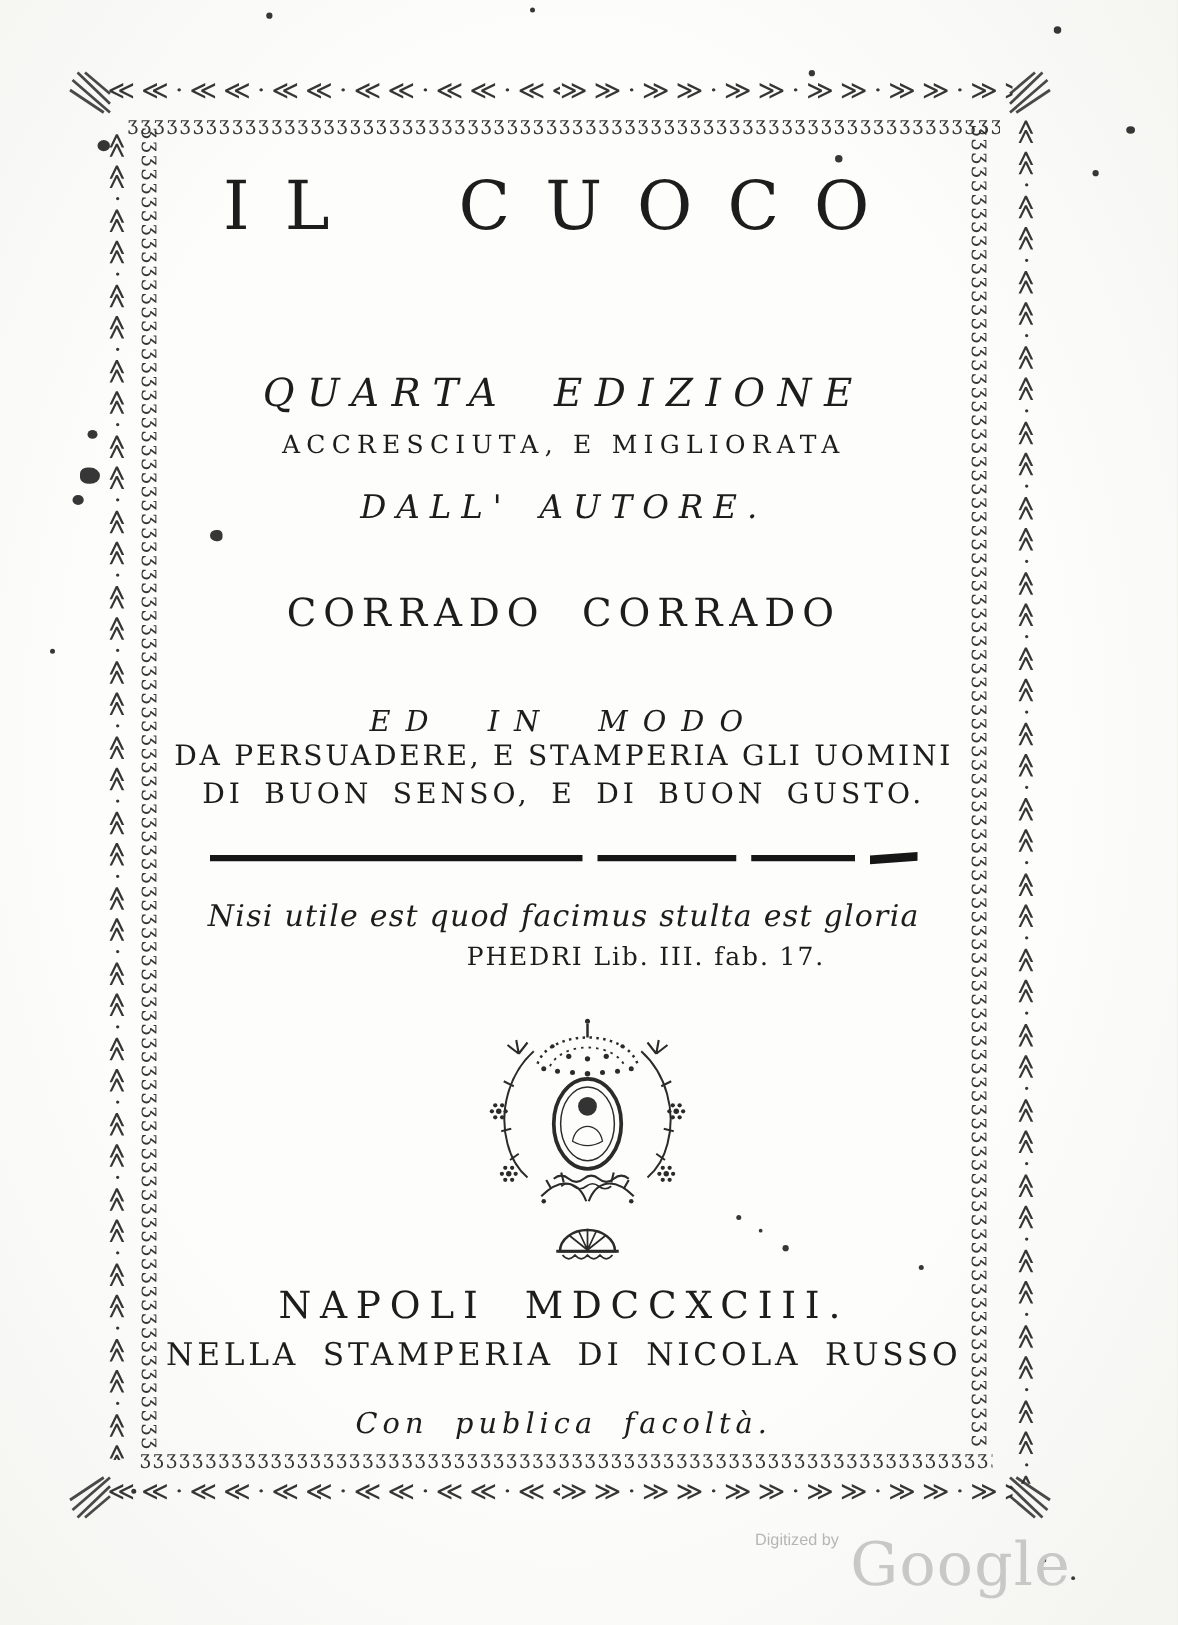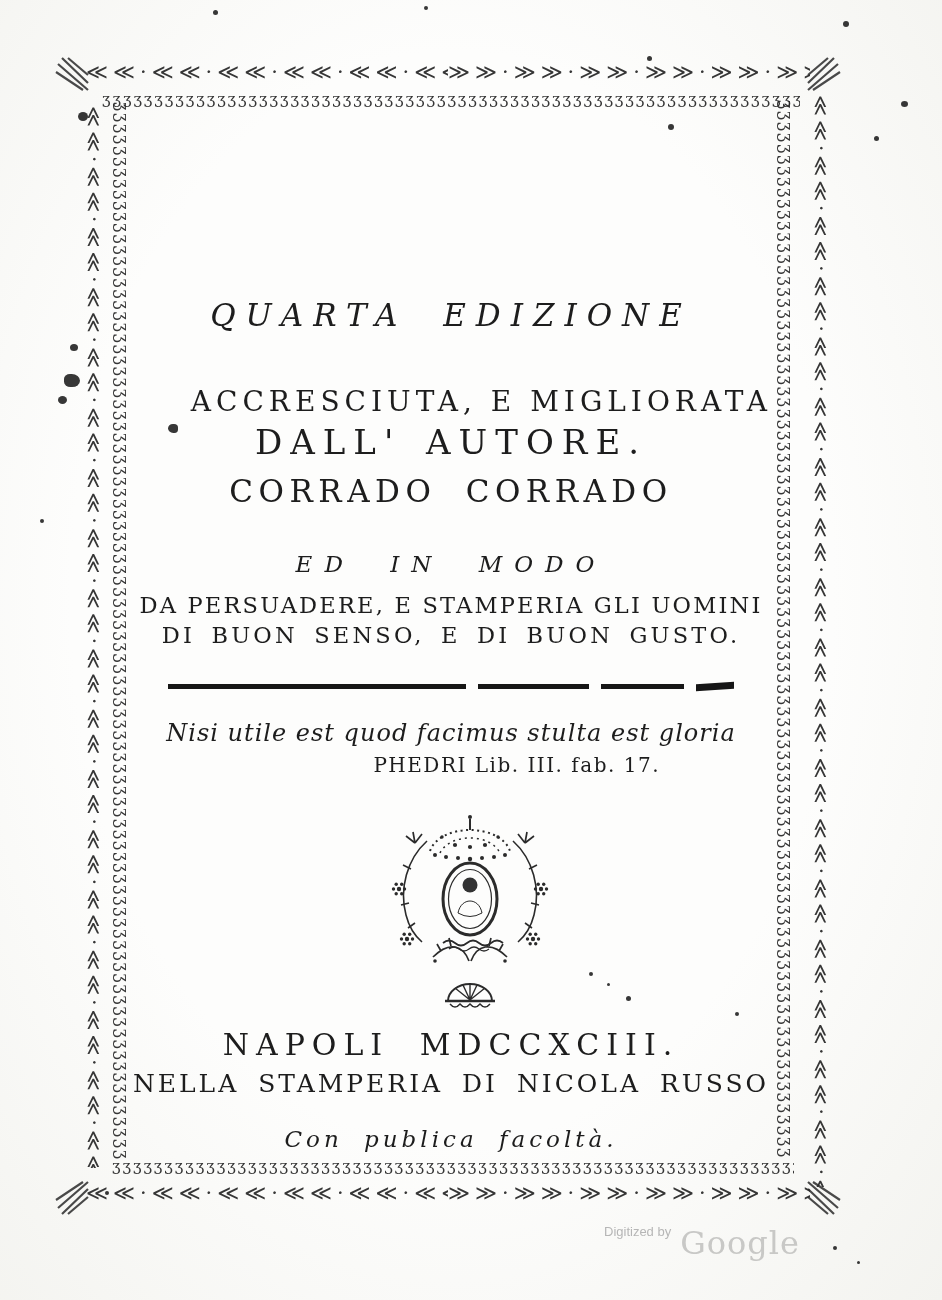--- a/index.html
+++ b/index.html
@@ -30,45 +30,45 @@
   .fan-tl{left:54px;top:56px;}
   .fan-tr{left:806px;top:56px;transform:scaleX(-1);}
   .fan-bl{left:54px;top:1180px;transform:scaleY(-1);}
   .fan-br{left:806px;top:1180px;transform:scale(-1,-1);}
   
   .content{position:absolute;left:130px;top:0;width:642px;height:1300px;}
   .ln{position:absolute;width:100%;text-align:center;line-height:1.15;}
   .t1{top:134px;font-size:54px;letter-spacing:28px;word-spacing:30px;}
   .t2{top:222px;font-size:41px;letter-spacing:27px;}
   .edition{top:298px;font-size:31px;font-style:italic;letter-spacing:10px;word-spacing:16px;}
-  .note1{top:386px;font-size:28px;letter-spacing:5px;text-align:right;}
-  .note2{top:423px;font-size:34px;letter-spacing:8px;word-spacing:6px;}
+  .note1{top:344px;font-size:20px;letter-spacing:5px;}
+  .note2{top:392px;font-size:26px;font-style:italic;letter-spacing:8px;word-spacing:6px;}
   .author{top:474px;font-size:31px;letter-spacing:5.5px;word-spacing:14px;}
-  .mintro{top:551px;font-size:23px;font-style:italic;letter-spacing:12px;word-spacing:16px;}
+  .mintro{top:565px;font-size:23px;font-style:italic;letter-spacing:12px;word-spacing:16px;}
   .m1{top:593px;font-size:22.5px;letter-spacing:2.2px;}
   .m2{top:623px;font-size:22.5px;letter-spacing:3.2px;word-spacing:6px;}
   .epi{top:720px;font-size:24px;font-style:italic;letter-spacing:1px;}
   .epi-src{top:754px;font-size:20px;letter-spacing:1.5px;text-align:right;padding-right:112px;box-sizing:border-box;}
   .place{top:1028px;font-size:30px;letter-spacing:7px;word-spacing:14px;}
   .printer{top:1070px;font-size:25px;letter-spacing:3px;word-spacing:8px;}
   .priv{top:1106px;font-size:23px;font-style:italic;letter-spacing:4px;word-spacing:10px;margin-top:20px;}
   
   .rule{position:absolute;top:682px;left:38px;width:566px;height:8px;display:flex;gap:12px;align-items:center;}
   .rule span{display:block;background:#161616;height:5px;}
   .rule .s1{width:300px;} .rule .s2{width:112px;} .rule .s3{width:84px;}
   .rule .s4{width:38px;height:7px;transform:skewY(-4deg);}
   
   .emblem{position:absolute;left:375px;top:810px;width:190px;height:207px;}
   .emblem path,.emblem ellipse,.emblem line{stroke:#2b2b2b;fill:none;}
   
   .speck{position:absolute;background:#141414;border-radius:50%;opacity:.85;}
   
   .wm{position:absolute;left:604px;top:1224px;display:flex;align-items:flex-start;gap:9px;}
   .wm-prefix{font-family:"Liberation Sans","DejaVu Sans",sans-serif;font-size:13px;color:#b6b6b6;}
-  .wm-brand{font-family:"DejaVu Serif",serif;font-size:32px;color:#c8c8c6;letter-spacing:1px;}
+  .wm-brand{font-family:"DejaVu Serif",serif;font-size:48px;color:#c8c8c6;letter-spacing:1px;}
 </style>
 </head>
 <body>
 
 <div class="page">
 
   <div class="band chev chev-top">
     <span class="half">≪≪·≪≪·≪≪·≪≪·≪≪·≪≪·≪≪·≪≪·≪≪·≪≪·≪≪·≪≪·≪≪·≪≪</span>
     <span class="half">≫≫·≫≫·≫≫·≫≫·≫≫·≫≫·≫≫·≫≫·≫≫·≫≫·≫≫·≫≫·≫≫·≫≫</span>
   </div>
@@ -92,20 +92,21 @@
       <path d="M34 34 L4 8 M34 27 L8 2 M29 34 L2 16 M34 19 L14 2"></path>
     </svg>
   <svg class="fan fan-bl" viewBox="0 0 36 36">
       <path d="M34 34 L4 8 M34 27 L8 2 M29 34 L2 16 M34 19 L14 2"></path>
     </svg>
   <svg class="fan fan-br" viewBox="0 0 36 36">
       <path d="M34 34 L4 8 M34 27 L8 2 M29 34 L2 16 M34 19 L14 2"></path>
     </svg>
 
   <div class="content">
+    <div class="ln t1">IL CUOCO</div>
     <div class="ln edition">QUARTA EDIZIONE</div>
     <div class="ln note1">ACCRESCIUTA, E MIGLIORATA</div>
     <div class="ln note2">DALL' AUTORE.</div>
     <div class="ln author">CORRADO CORRADO</div>
     <div class="ln mintro">ED IN MODO</div>
     <div class="ln m1">DA PERSUADERE, E STAMPERIA GLI UOMINI</div>
     <div class="ln m2">DI BUON SENSO, E DI BUON GUSTO.</div>
 
     <div class="rule">
       <span class="s1"></span>

